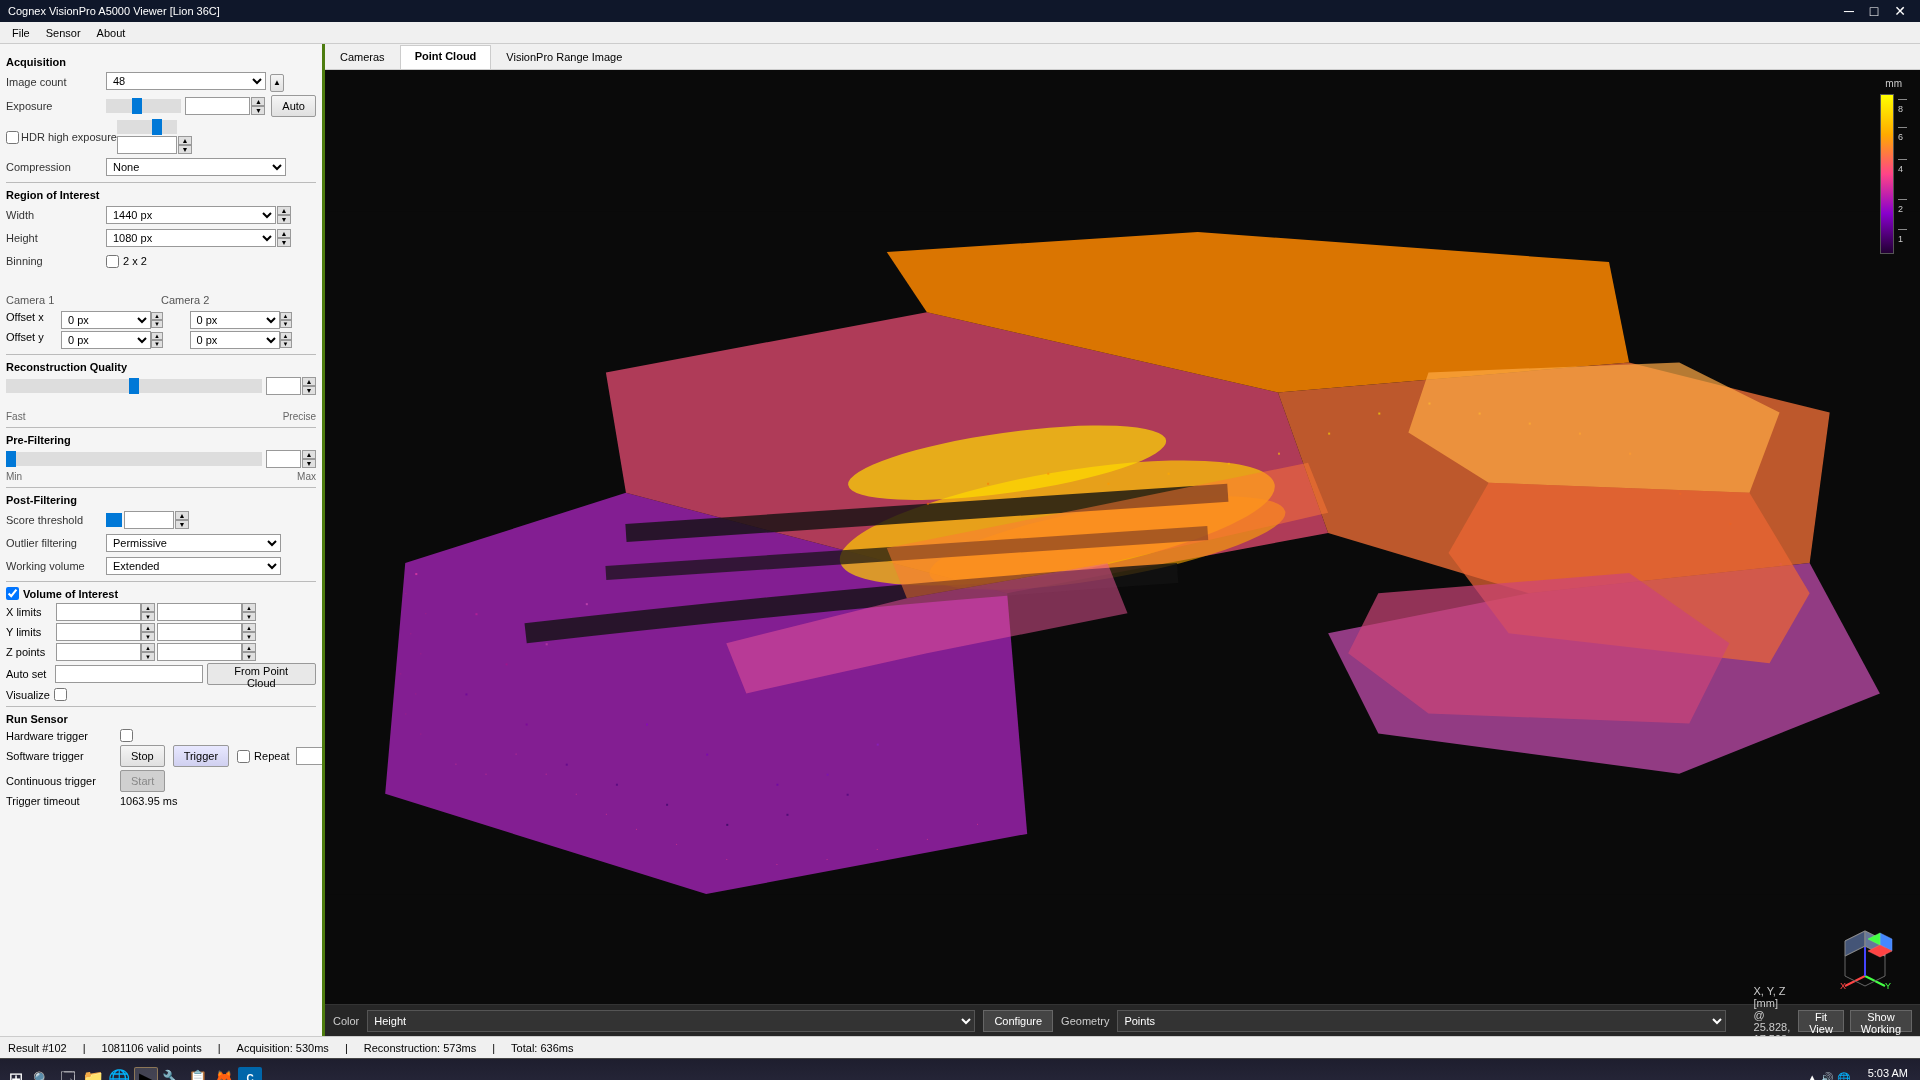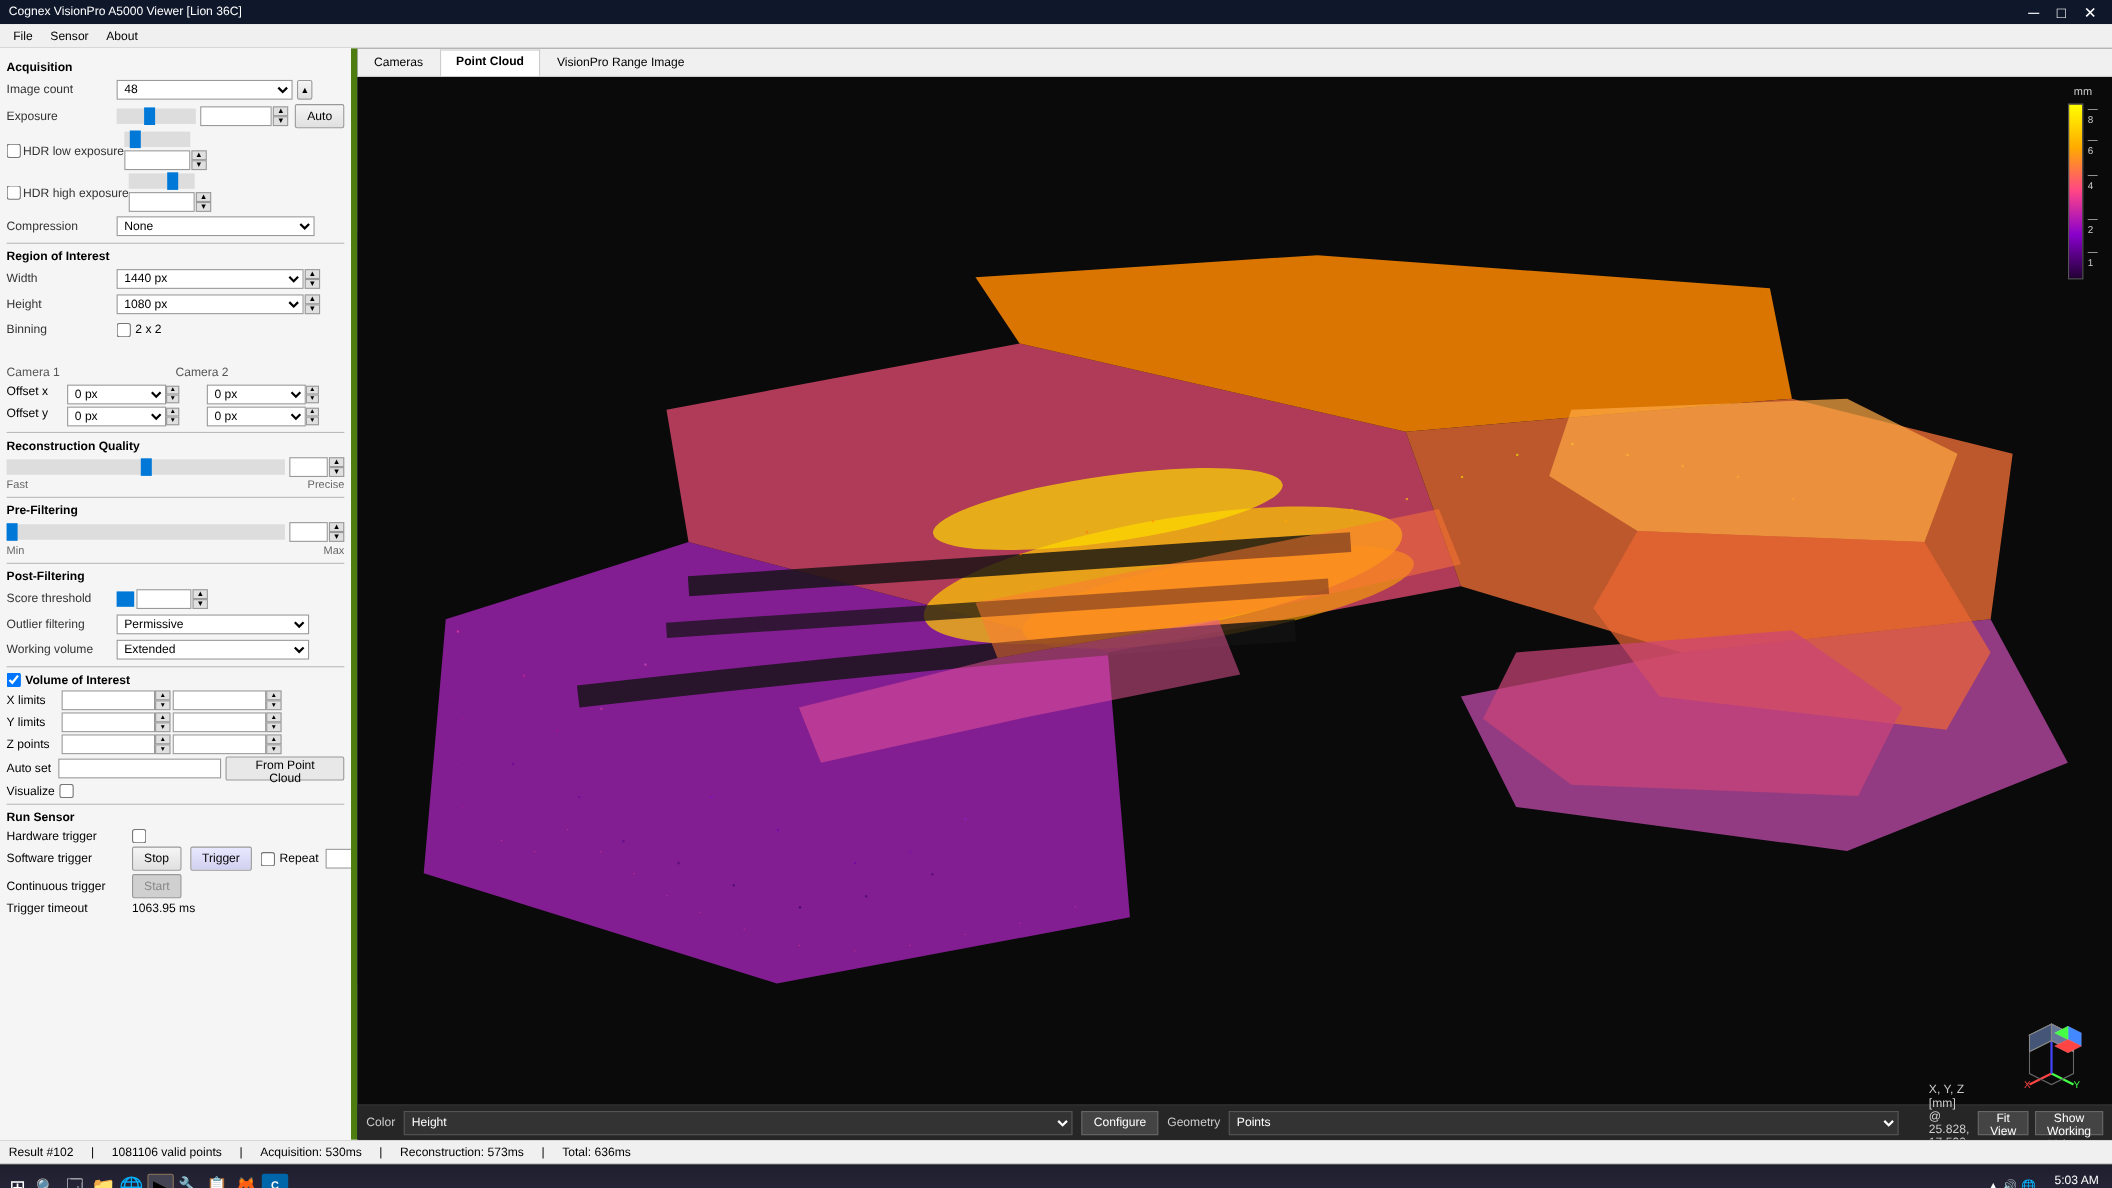--- a/index.html
+++ b/index.html
@@ -11,21 +11,21 @@
     #titlebar .controls button { background: none; border: none; color: #fff; font-size: 14px; cursor: pointer; padding: 0 6px; line-height: 22px; }
 
     
     #menubar { background: #f0f0f0; height: 22px; display: flex; align-items: center; padding: 0 4px; border-bottom: 1px solid #ccc; }
     #menubar button { background: none; border: none; padding: 2px 8px; cursor: pointer; font-size: 11px; }
 
     
     #main { display: flex; height: calc(1080px - 44px - 22px - 22px); }
 
     
-    #left-panel { width: 325px; background: #f5f5f5; border-right: 6px solid #4d7c0f; overflow-y: auto; padding: 6px; flex-shrink: 0; }
+    #left-panel { width: 325px; background: #f5f5f5; border-right: 3px solid #4d7c0f; overflow-y: auto; padding: 6px; flex-shrink: 0; }
     
     .section-title { font-weight: bold; margin: 6px 0 4px 0; font-size: 11px; }
     .form-row { display: flex; align-items: center; margin-bottom: 3px; min-height: 20px; }
     .form-row label { min-width: 100px; font-size: 11px; color: #333; }
     .form-row .val { flex: 1; }
     
     input[type="text"], select { height: 18px; font-size: 11px; border: 1px solid #999; background: #fff; padding: 0 2px; }
     input[type="text"].num { width: 70px; text-align: right; }
     select { width: 100%; }
     
@@ -99,21 +99,21 @@
     
     
     .point-cloud-bg { width: 100%; height: 100%; }
     
     .exposure-row { display: flex; align-items: center; gap: 4px; }
     .exposure-slider { flex: 1; }
     
     hr.sep { border: none; border-top: 1px solid #bbb; margin: 5px 0; }
     
     .quality-row { margin: 4px 0; }
-    .quality-labels { display: flex; justify-content: space-between; font-size: 10px; color: #666; margin-top: 2px; }
+    .quality-labels { display: flex; justify-content: space-between; font-size: 10px; color: #666; margin-top: 16px; }
     
     .trigger-row { display: flex; align-items: center; gap: 4px; margin-bottom: 3px; }
     .trigger-row label { min-width: 110px; }
     
     .repeat-group { display: flex; align-items: center; gap: 4px; }
   </style>
 </head>
 <body>
 
 <div id="titlebar">
@@ -155,36 +155,20 @@
           <input type="text" class="num" style="width: 65px;">
           <div class="spinner-arrows">
             <button>▲</button>
             <button>▼</button>
           </div>
         </div>
         <button class="btn" style="margin-left:2px">Auto</button>
       </div>
     </div>
 
-    <div class="form-row">
-      <label style="display:flex;align-items:center;gap:2px">
-        <input type="checkbox" style="">
-        <span>HDR low exposure</span>
-      </label>
-      <div class="val">
-        <input type="range" class="slider" style="width: 60px;" value="10">
-        <div class="spinner-group">
-          <input type="text" class="num" style="width: 60px;">
-          <div class="spinner-arrows">
-              <button>▲</button>
-              <button>▼</button>
-            </div>
-        </div>
-      </div>
-    </div>
 
     <div class="form-row">
       <label style="display:flex;align-items:center;gap:2px">
         <input type="checkbox" style="">
         <span>HDR high exposure</span>
       </label>
       <div class="val">
         <input type="range" class="slider" style="width: 60px;" value="70">
         <div class="spinner-group">
           <input type="text" class="num" style="width: 60px;">

